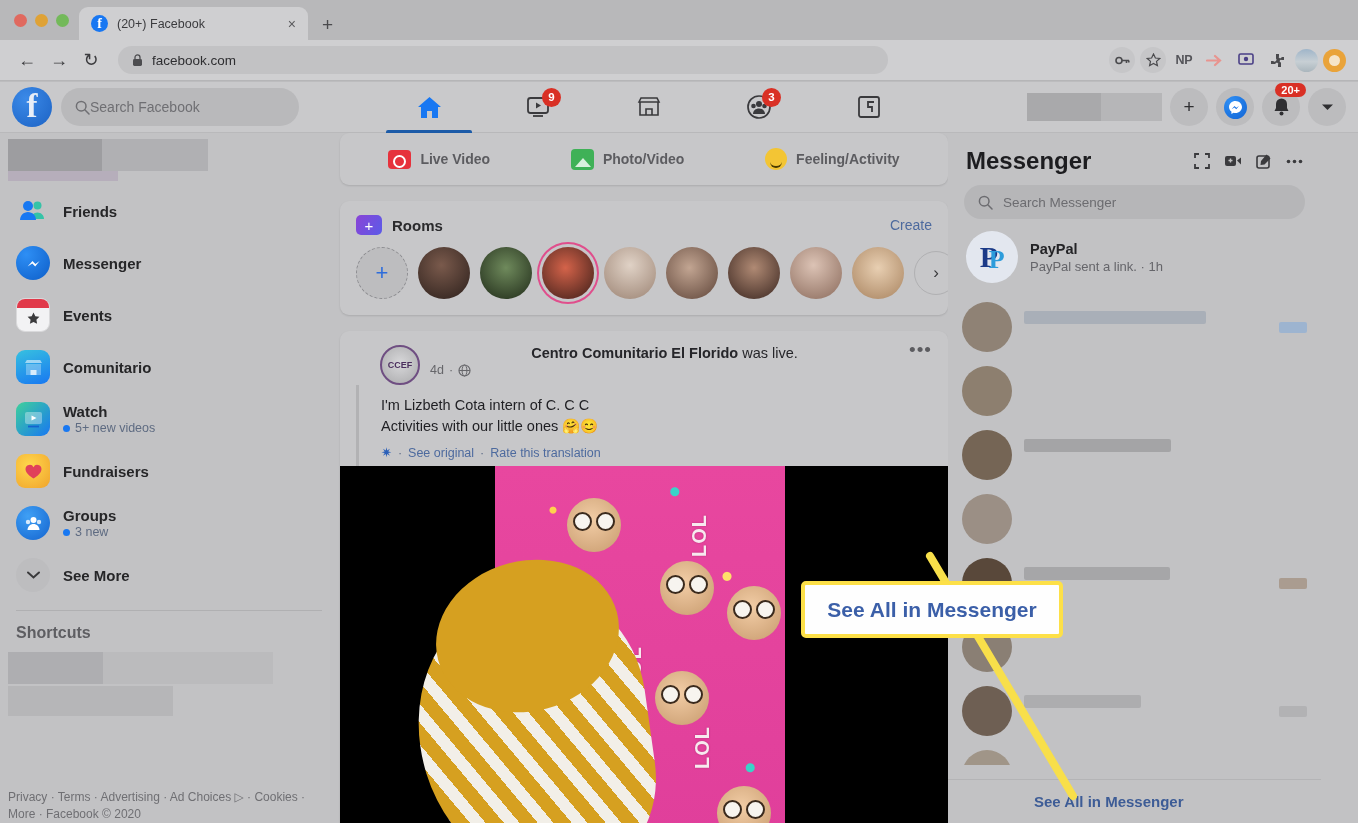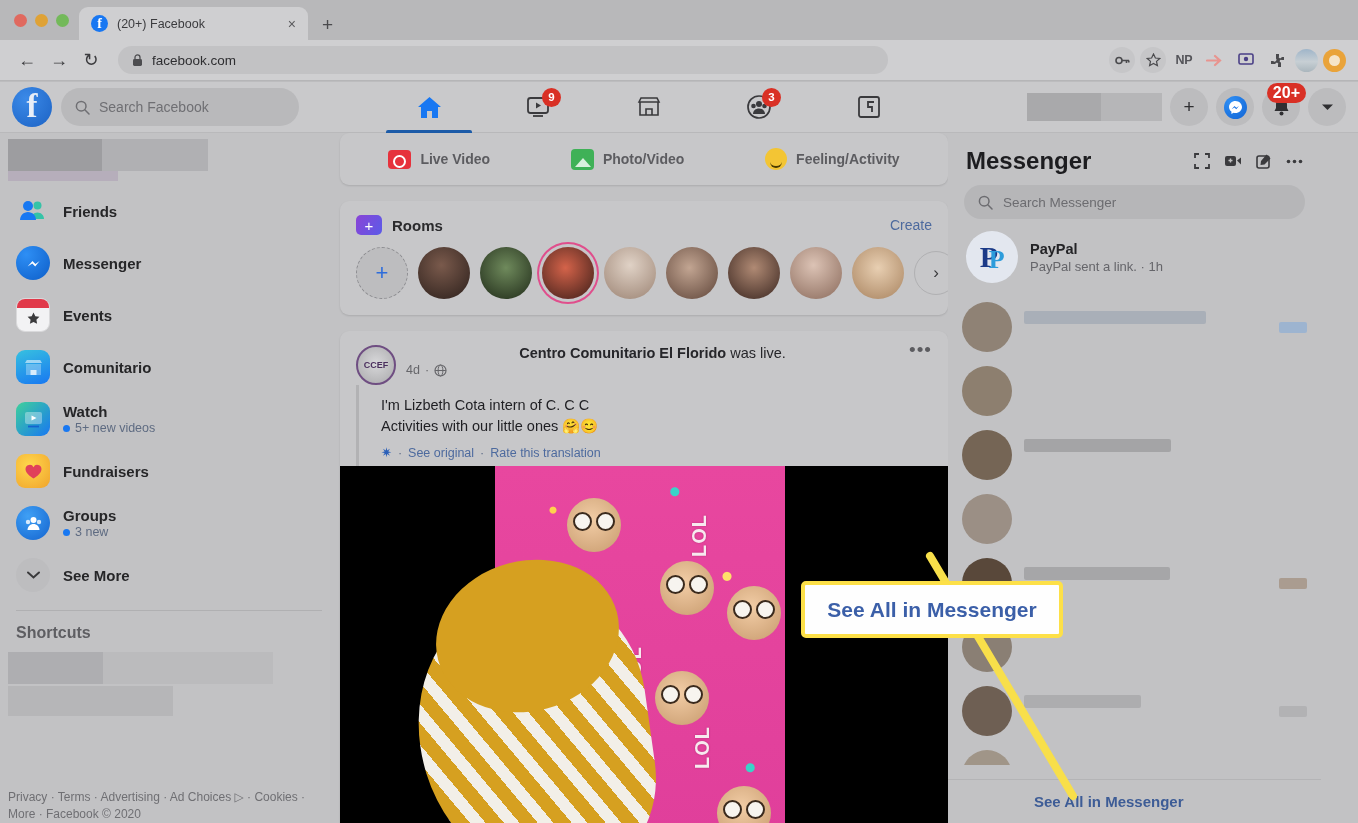--- a/index.html
+++ b/index.html
@@ -95,21 +95,21 @@
   }
   .fb-left { display: flex; align-items: center; gap: 9px; padding-left: 12px; width: 372px; }
   .fb-logo {
     width: 40px; height: 40px; border-radius: 50%;
     background: radial-gradient(circle at 35% 30%, #3b8ae8, #1c62c4);
     color: #e8eef7; font-family: "Liberation Serif", serif;
     font-size: 33px; font-weight: bold; line-height: 38px; text-align: center;
   }
   .fb-search {
     width: 238px; height: 38px; border-radius: 19px; background: #b9b9bb;
-    display: flex; align-items: center; gap: 9px; padding: 0 14px;
+    display: flex; align-items: center; padding: 0 14px;
   }
   .fb-search-ph { font-size: 14px; color: #6f6f73; }
 
   .fb-nav { display: flex; align-items: center; gap: 0px; margin-left: 2px; }
   .nav-item {
     width: 110px; height: 51px; display: flex; align-items: center; justify-content: center;
     position: relative; cursor: pointer;
   }
   .nav-item.active::after {
     content:""; position: absolute; bottom: 0; left: 12px; right: 12px;
@@ -133,21 +133,21 @@
   .msg-circ { background: #bcbcbe; }
   .msg-glyph {
     width: 23px; height: 23px; border-radius: 50%;
     background: radial-gradient(circle at 30% 25%, #2e8ff5, #1264d4);
     display: flex; align-items: center; justify-content: center;
     color: #fff; font-size: 14px; font-weight: bold;
   }
   .badge-top {
     position: absolute; top: -5px; right: -6px;
     background: #d93025; color: #fff; border-radius: 10px;
-    font-size: 16px; font-weight: bold; padding: 1px 6px;
+    font-size: 11px; font-weight: bold; padding: 1px 6px;
   }
 
   
   .fbbody { display: flex; height: 690px; }
 
   
   .sidebar { width: 340px; padding: 0 0 0 8px; position: relative; }
   .sb-blur-top { margin: 6px 0 4px 0; }
   .sb-blur-top .b1 { width: 200px; height: 32px; background: linear-gradient(90deg,#9d9da0 0 47%, #b0b0b3 47% 100%); }
   .sb-blur-top .b2 { width: 110px; height: 10px; background: #b6aebb; }
@@ -215,21 +215,21 @@
   .room-av.ring { box-shadow: 0 0 0 3px #c7c7c9, 0 0 0 5px #e04e8c; }
   .room-next { width: 44px; height: 44px; border-radius: 50%; border: 1px solid #b0b0b2;
                display:flex; align-items:center;justify-content:center; color:#3a3a3c; font-size: 17px;
                background:#c7c7c9; flex: 0 0 44px; cursor:pointer; }
 
   .post-head { display: flex; align-items: flex-start; padding: 14px 16px 0 16px; gap: 10px; }
   .post-av { width: 40px; height: 40px; border-radius: 50%; flex: 0 0 40px;
              background: radial-gradient(circle at 50% 45%, #d8d8da, #a9a9ab);
              border: 2px solid #6f4e82; box-sizing: border-box;
              display:flex;align-items:center;justify-content:center;
-             font-size: 9px; color: #4b2f5e; font-weight: bold; }
+             font-size: 9px; color: #4b2f5e; font-weight: bold; margin-left: 24px; }
   .post-meta { flex: 1; }
   .post-name { font-size: 14.5px; color: #26262a; text-align: center; }
   .post-name b { font-weight: bold; }
   .post-sub { font-size: 12.5px; color: #66666a; display: flex; align-items: center; gap: 5px; margin-top: 2px; }
   .post-more { font-size: 19px; color: #5c5c60; cursor: pointer; letter-spacing: 1px; line-height: 10px; }
   .post-body { padding: 10px 16px 6px 22px; border-left: 3px solid #b2b2b4; margin-left: 16px; }
   .post-text { font-size: 14.5px; color: #1f1f23; line-height: 21px; }
   .post-trans { display: flex; align-items: center; gap: 6px; font-size: 12.5px; color: #5d6b86; margin-top: 8px; }
   .gear { color: #2a5fb8; font-size: 13px; }
   .post-trans a { color: #4d6a9e; cursor: pointer; }

